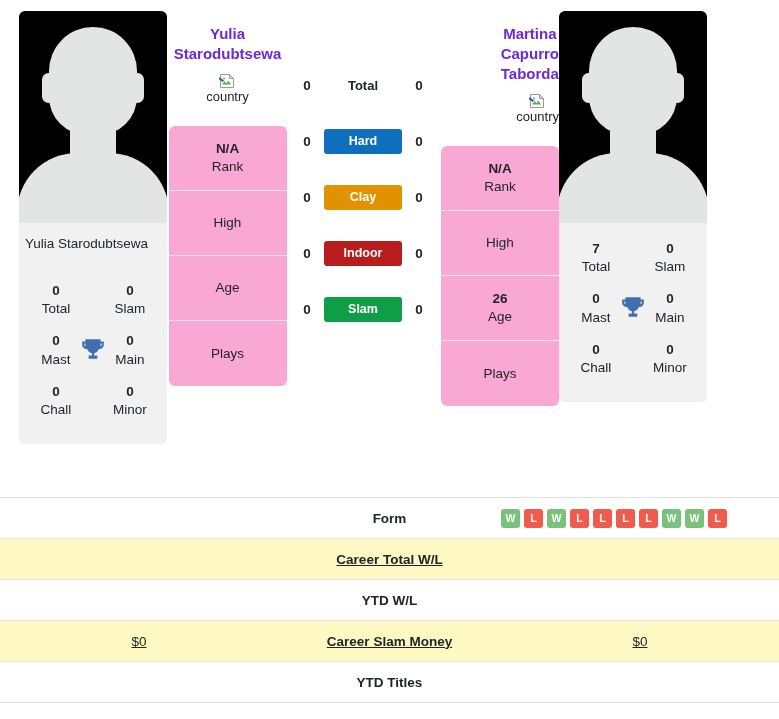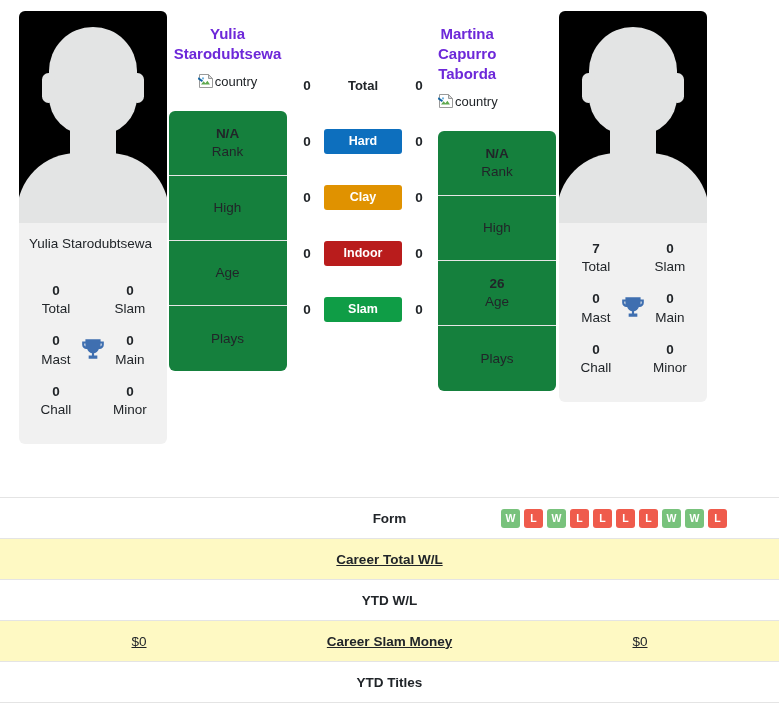--- a/index.html
+++ b/index.html
@@ -71,23 +71,23 @@
   .avatar .shoulders {
     position: absolute;
     left: 50%; bottom: -26px;
     transform: translateX(-50%);
     width: 152px; height: 96px;
     background: #e3e4e4;
     border-radius: 60px 60px 0 0;
   }
 
   .player-card-name {
-    text-align: right;
-    font-size: 13.5px;
-    padding: 12px 15px 0 6px;
+    text-align: left;
+    font-size: 13.5px;
+    padding: 12px 6px 0 6px;
     line-height: 1.35;
     color: #212529;
     min-height: 42px;
   }
 
   .trophy-grid {
     position: relative;
     padding: 10px 0 18px 0;
     flex: 1 1 auto;
   }
@@ -119,45 +119,46 @@
   }
 
   
   .name-col {
     width: 121px;
     margin-top: 24px;
     display: flex;
     flex-direction: column;
     align-items: center;
   }
-  .name-col.right { align-items: flex-start; }
+  .name-col.right { align-items: flex-end; }
   .player-name {
     font-size: 15px;
     font-weight: bold;
     text-align: center;
     line-height: 1.34;
     color: #6d28d9;
   }
   .country-flag {
     margin-top: 9px;
     display: inline-flex;
     align-items: center;
     font-size: 13px;
     color: #212529;
+    flex-direction: column;
   }
   .broken-img {
     width: 16px; height: 16px;
     margin-right: 1px;
     flex: none;
   }
 
   .info-card {
     margin-top: 22px;
     width: 118px;
-    background: #15803d;
+    background: #f9a8d4;
     border-radius: 6px;
     overflow: hidden;
   }
   .info-cell {
     height: 65px;
     display: flex;
     flex-direction: column;
     align-items: center;
     justify-content: center;
     border-bottom: 1px solid #e6e6e6;

